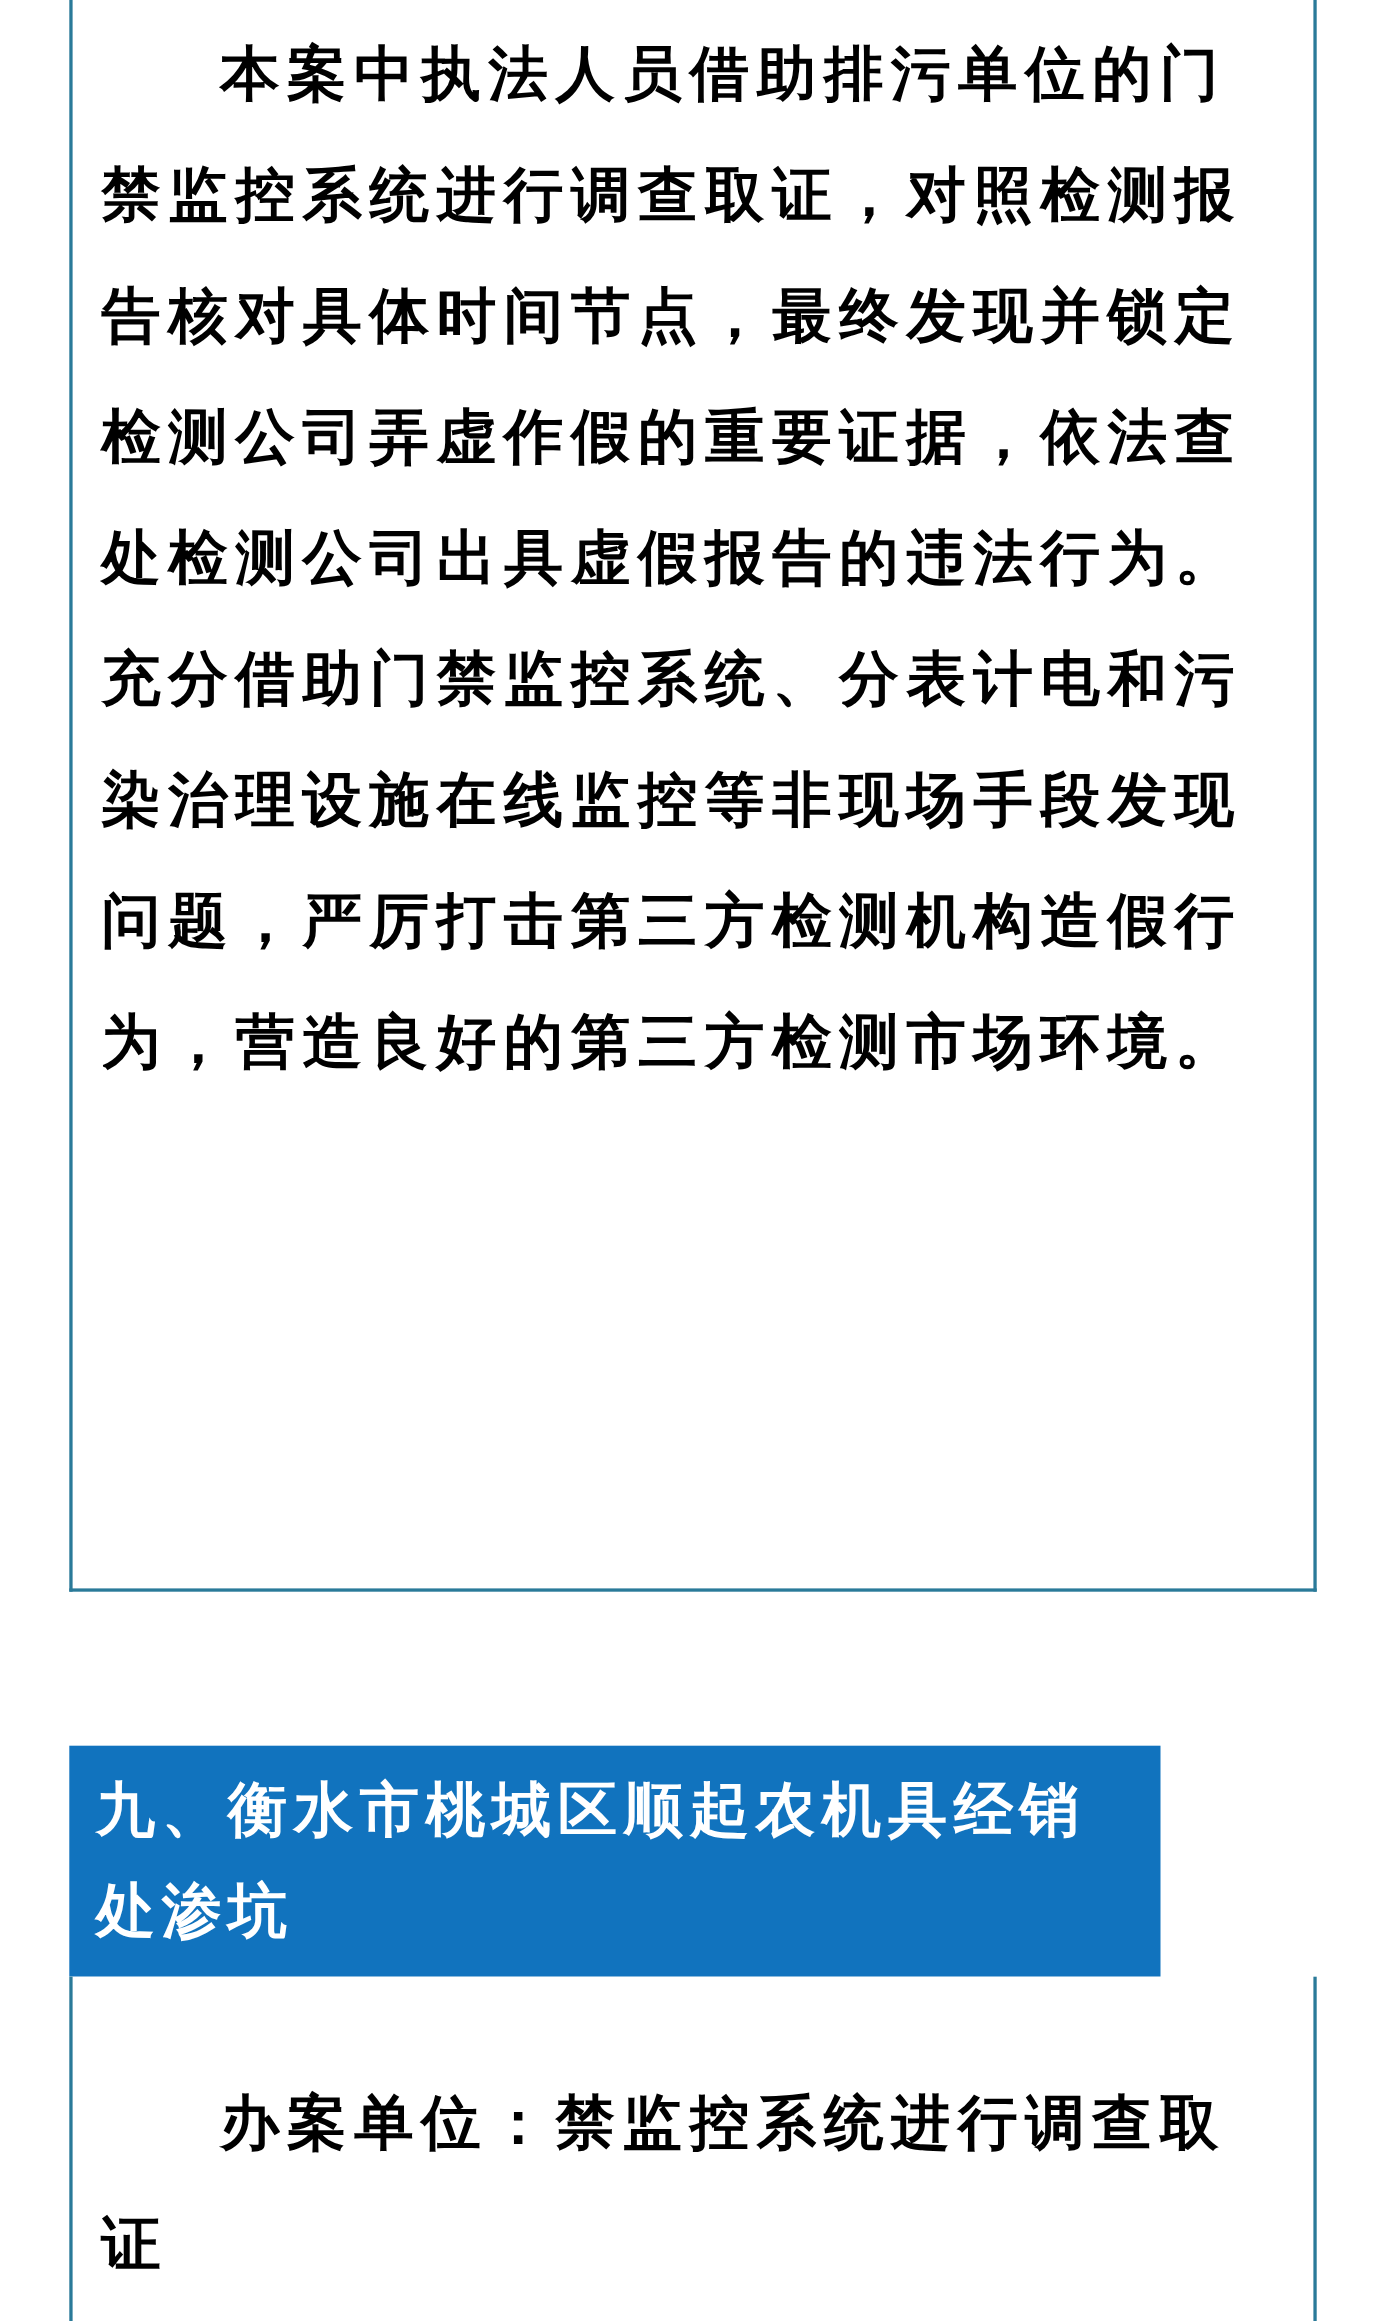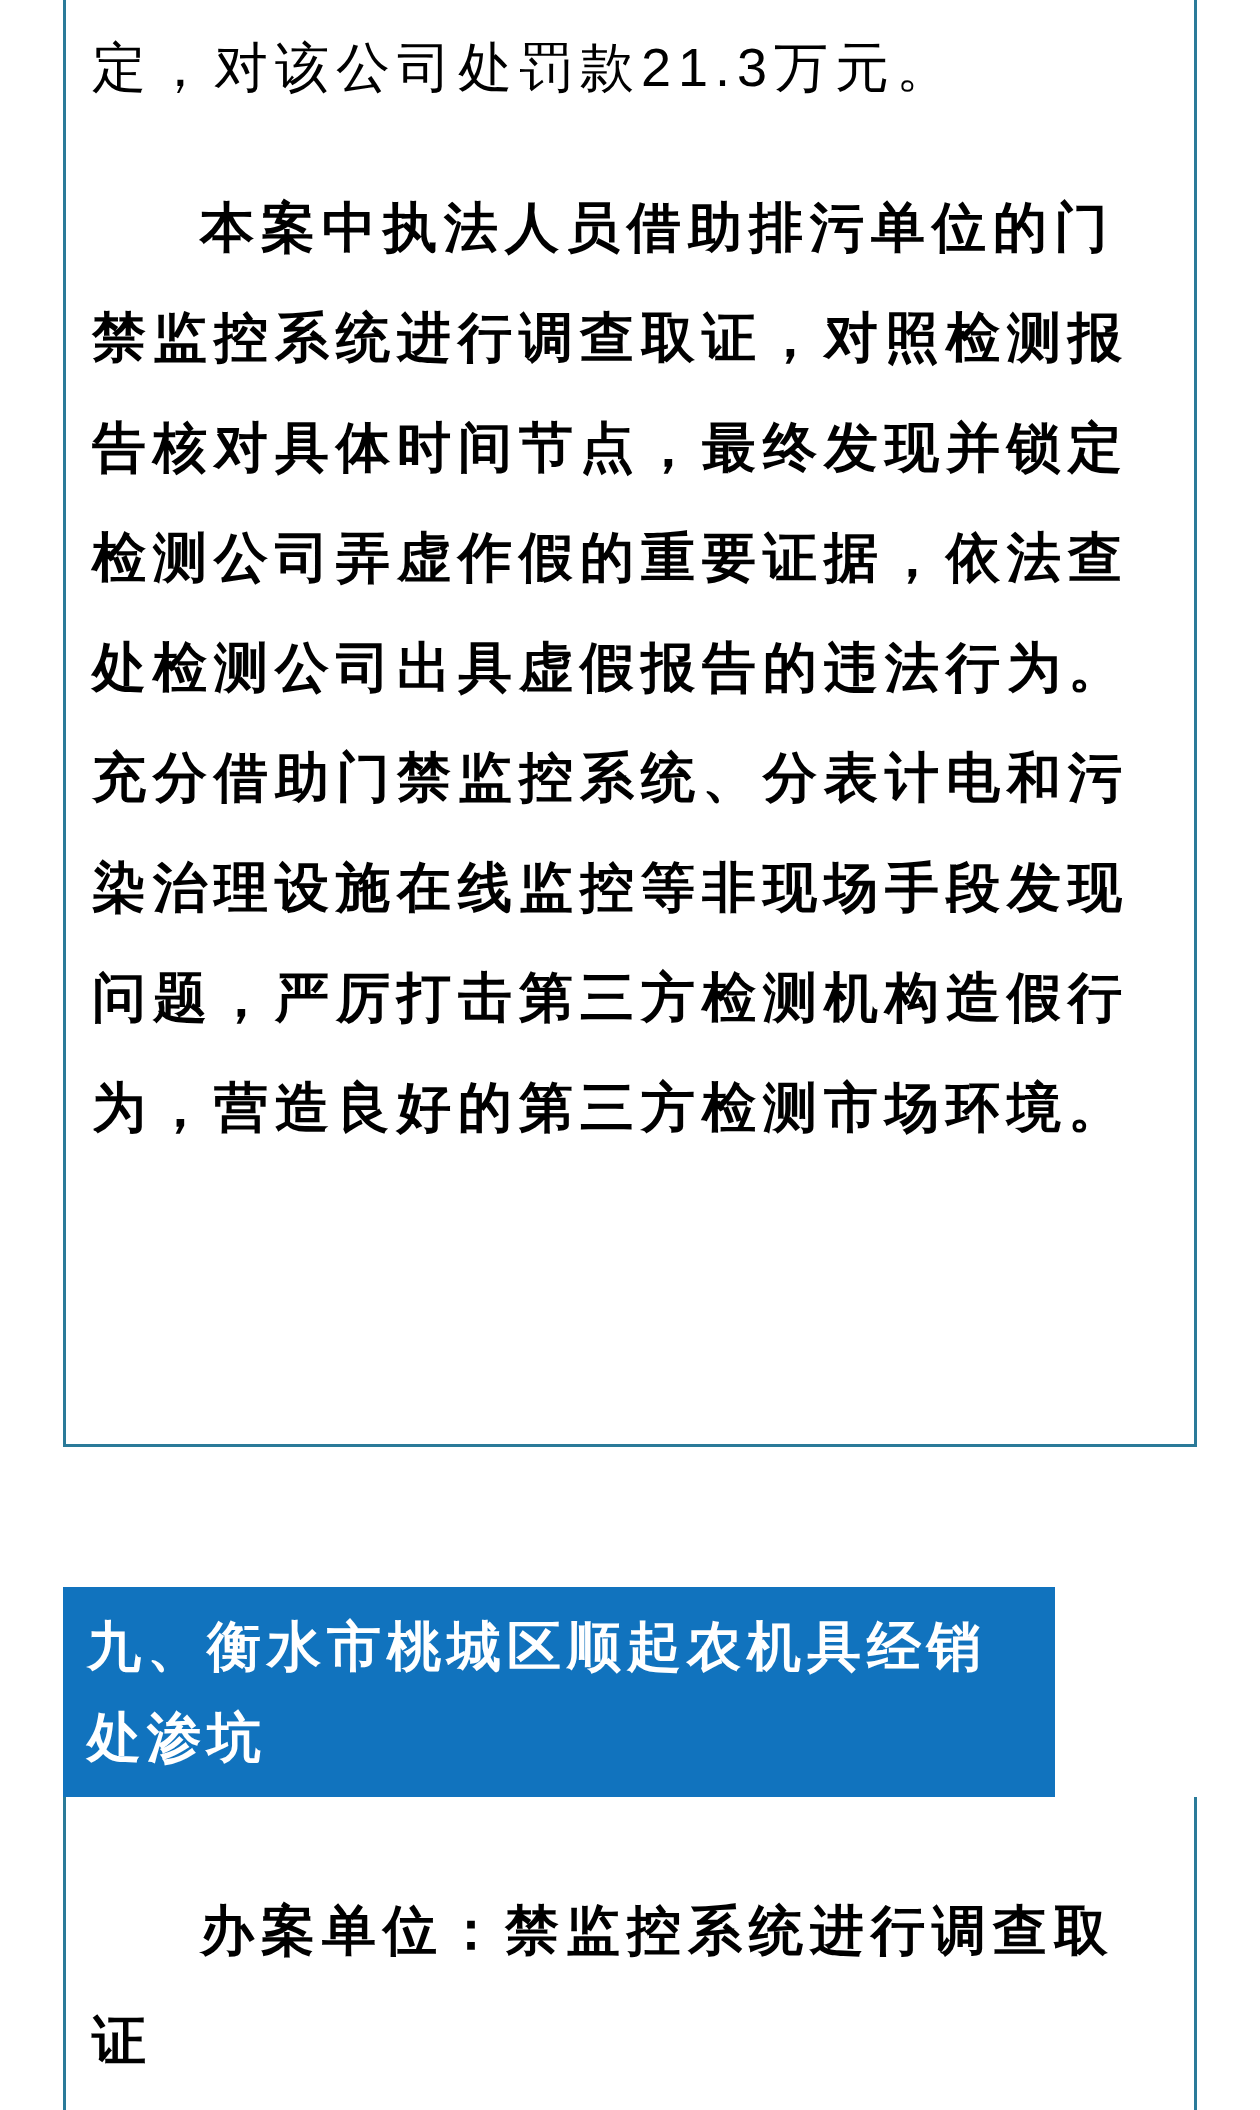--- a/index.html
+++ b/index.html
@@ -66,21 +66,20 @@
     font-weight:bold;
     color:var(--banner-text);
     white-space:pre-line;
     margin:0;
   }
 </style>
 </head>
 <body>
 
 <section class="card card1">
-  <p class="body-text para-gap">定，对该公司处罚款21.3万元。</p>
   <p class="body-text indent2">本案中执法人员借助排污单位的门
 禁监控系统进行调查取证，对照检测报
 告核对具体时间节点，最终发现并锁定
 检测公司弄虚作假的重要证据，依法查
 处检测公司出具虚假报告的违法行为。
 充分借助门禁监控系统、分表计电和污
 染治理设施在线监控等非现场手段发现
 问题，严厉打击第三方检测机构造假行
 为，营造良好的第三方检测市场环境。</p>
 </section>

